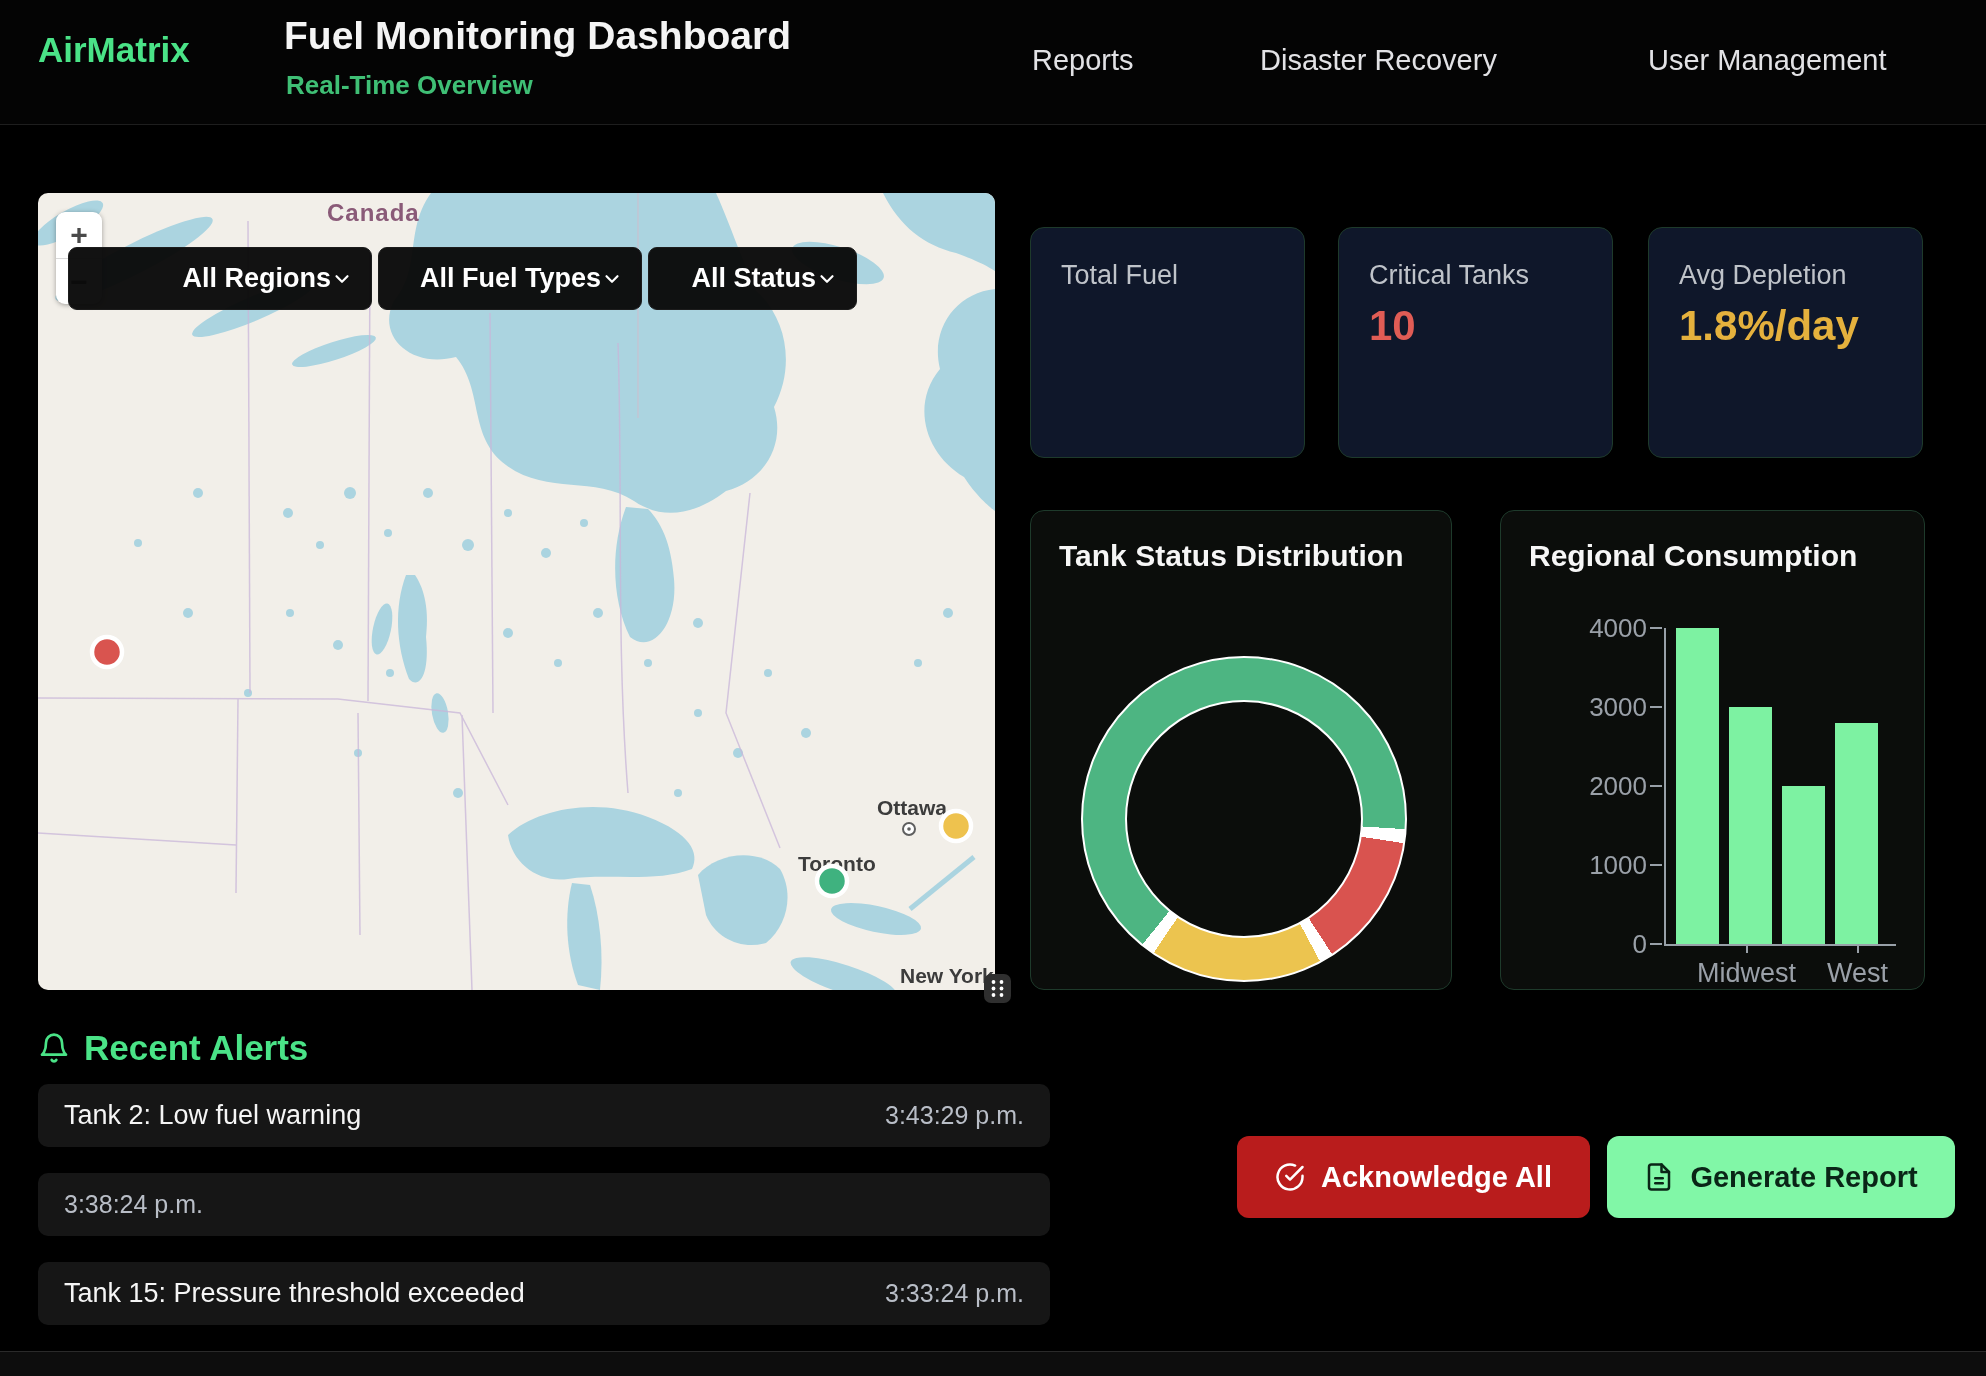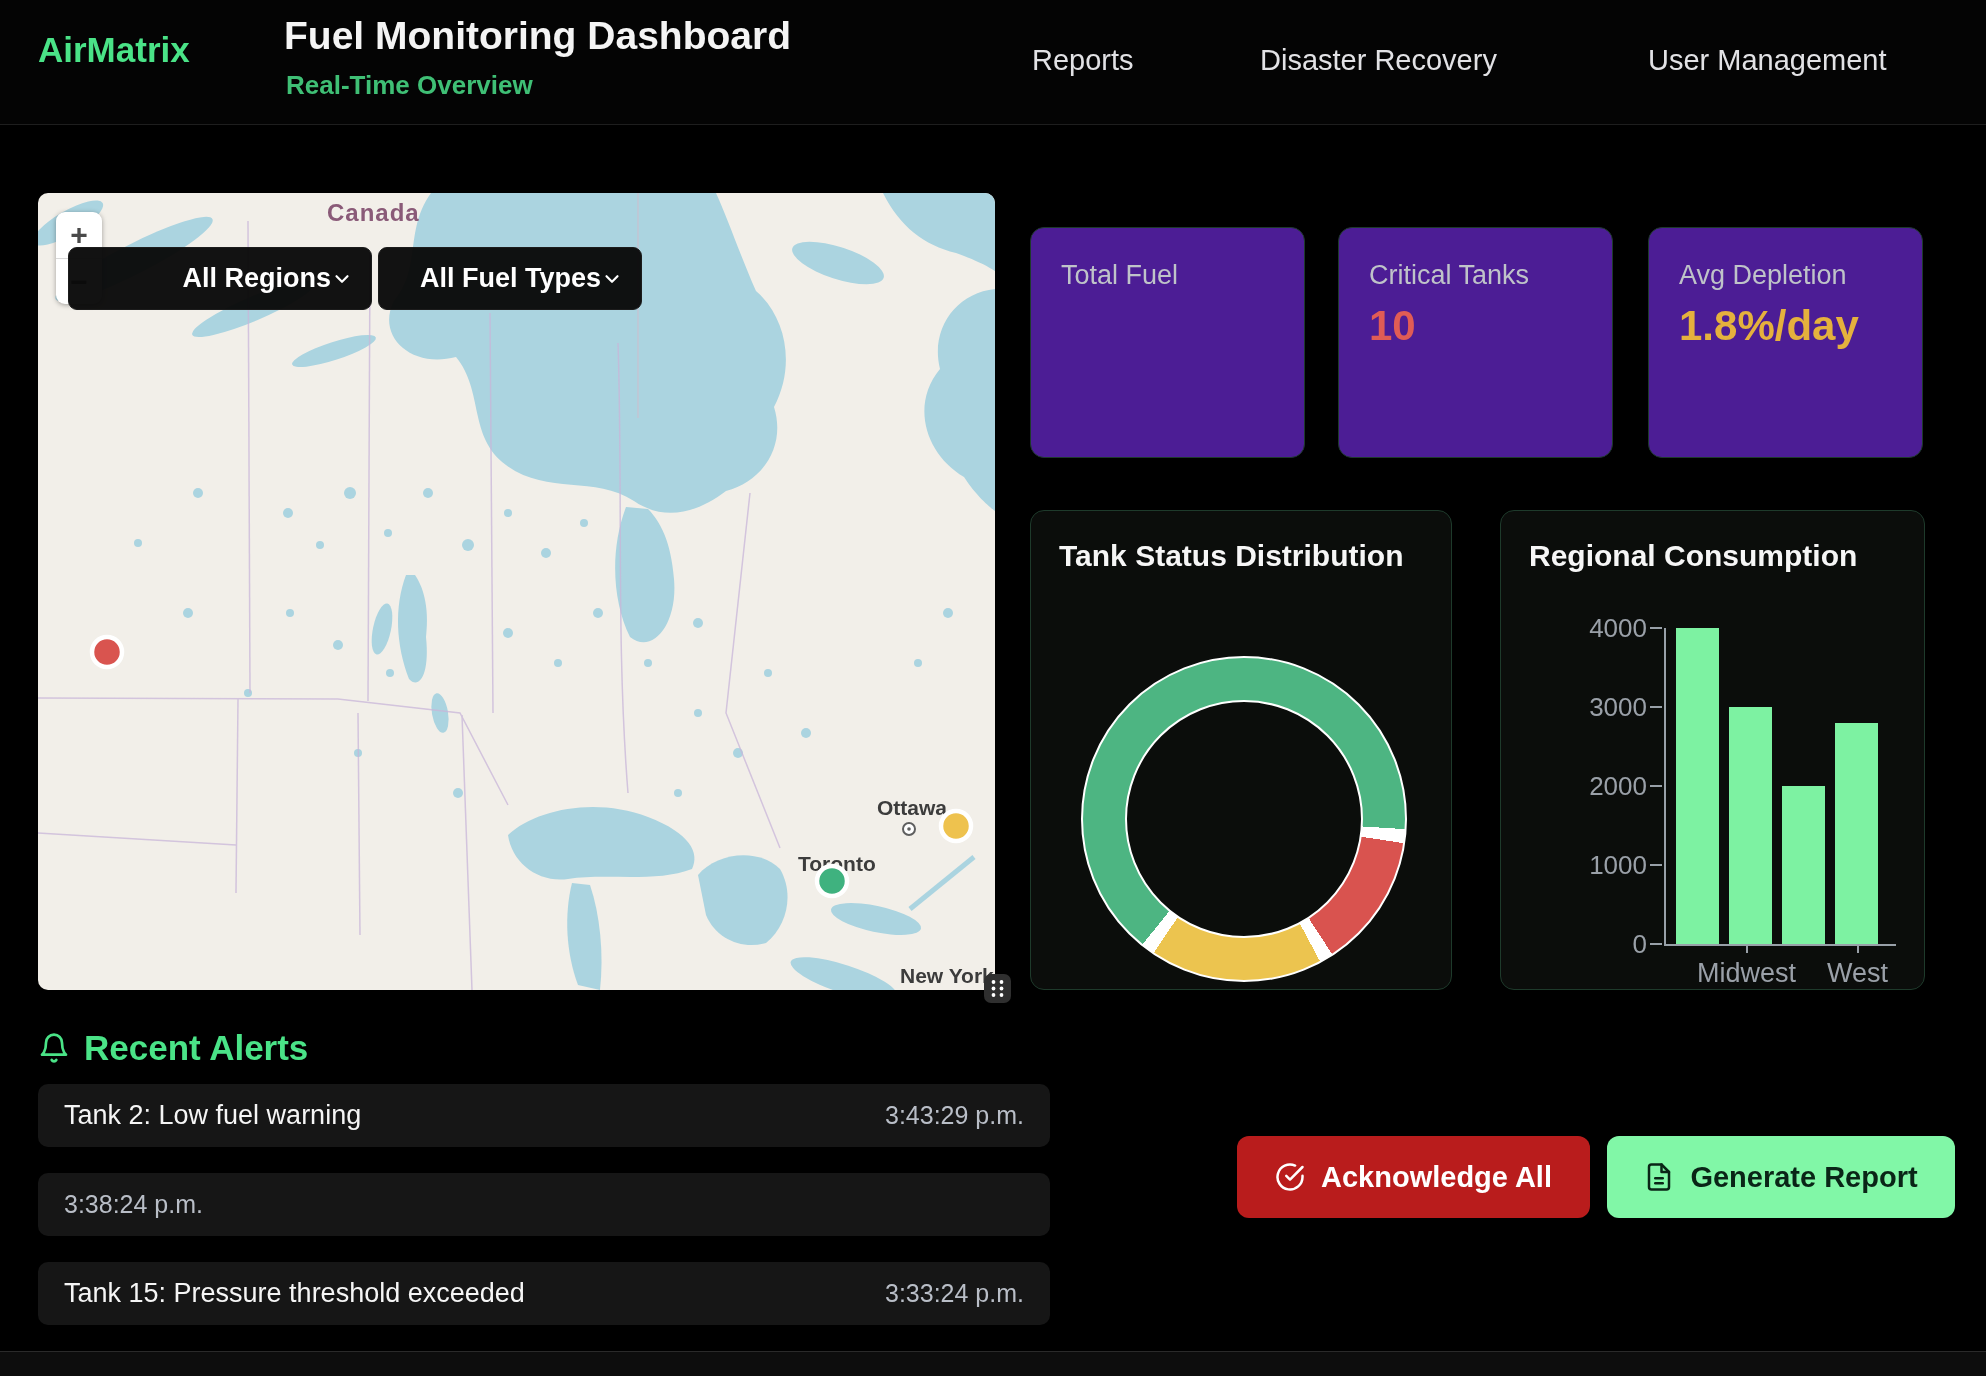--- a/index.html
+++ b/index.html
@@ -20,21 +20,21 @@
   .zoomctl { position:absolute; left:18px; top:19px; width:46px; height:92px; background:#fff; border-radius:9px; box-shadow:0 1px 5px rgba(0,0,0,.35); z-index:1; overflow:hidden; }
   .zoombtn { width:46px; height:46px; display:flex; align-items:center; justify-content:center; font-size:30px; font-weight:700; color:#4a4a4a; cursor:pointer; }
   .zoombtn + .zoombtn { border-top:1px solid #d9d9d9; }
   .mapdd { position:absolute; top:54px; height:63px; background:rgba(8,8,8,.96); border:1px solid #1c1c1c; border-radius:9px; display:flex; align-items:center; justify-content:flex-end; padding:0 18px 0 22px; color:#fff; font-size:27px; font-weight:600; z-index:2; cursor:pointer; }
   .dd-regions { left:30px;  width:304px; }
   .dd-fuel    { left:340px; width:264px; }
   .dd-status  { left:610px; width:209px; }
   .drag-handle { position:absolute; left:984px; top:974px; width:27px; height:29px; background:#2f2f2f; border-radius:7px; z-index:5; display:flex; align-items:center; justify-content:center; cursor:grab; }
 
   
-  .kpi { position:absolute; top:227px; width:275px; height:231px; background:#4c1d95; border:1px solid #1e3a2b; border-radius:14px; }
+  .kpi { position:absolute; top:227px; width:275px; height:231px; background:#0f172a; border:1px solid #1e3a2b; border-radius:14px; }
   .kpi-1 { left:1030px; } .kpi-2 { left:1338px; } .kpi-3 { left:1648px; }
   .kpi-label { position:absolute; left:30px; top:32px; font-size:27px; color:#bfc3c9; }
   .kpi-value { position:absolute; left:30px; top:72px; width:180px; font-size:42px; font-weight:700; line-height:1.22; }
 
   
   .chart-card { position:absolute; top:510px; height:480px; background:#0b0d0b; border:1px solid #1e3a2b; border-radius:14px; }
   .card-donut { left:1030px; width:422px; }
   .card-bars  { left:1500px; width:425px; }
   .card-title { position:absolute; left:28px; top:28px; font-size:30px; font-weight:700; color:#f6f6f6; }
 
@@ -171,20 +171,26 @@
     <svg width="22" height="22" viewBox="0 0 24 24" fill="none" stroke="#fff" stroke-width="2.4" stroke-linecap="round" stroke-linejoin="round">
         <polyline points="6 9 12 15 18 9"></polyline>
       </svg>
   </div>
   <div class="mapdd dd-fuel">
     <span>All Fuel Types</span>
     <svg width="22" height="22" viewBox="0 0 24 24" fill="none" stroke="#fff" stroke-width="2.4" stroke-linecap="round" stroke-linejoin="round">
         <polyline points="6 9 12 15 18 9"></polyline>
       </svg>
   </div>
+  <div class="mapdd dd-status">
+    <span>All Status</span>
+    <svg width="22" height="22" viewBox="0 0 24 24" fill="none" stroke="#fff" stroke-width="2.4" stroke-linecap="round" stroke-linejoin="round">
+        <polyline points="6 9 12 15 18 9"></polyline>
+      </svg>
+  </div>
 </div>
 
 <div class="drag-handle">
   <svg width="27" height="29" viewBox="0 0 27 29">
     <g fill="#ffffff">
       <circle cx="9.5" cy="8" r="1.9"></circle>
         <circle cx="17.5" cy="8" r="1.9"></circle>
       <circle cx="9.5" cy="14.5" r="1.9"></circle>
         <circle cx="17.5" cy="14.5" r="1.9"></circle>
       <circle cx="9.5" cy="21" r="1.9"></circle>

